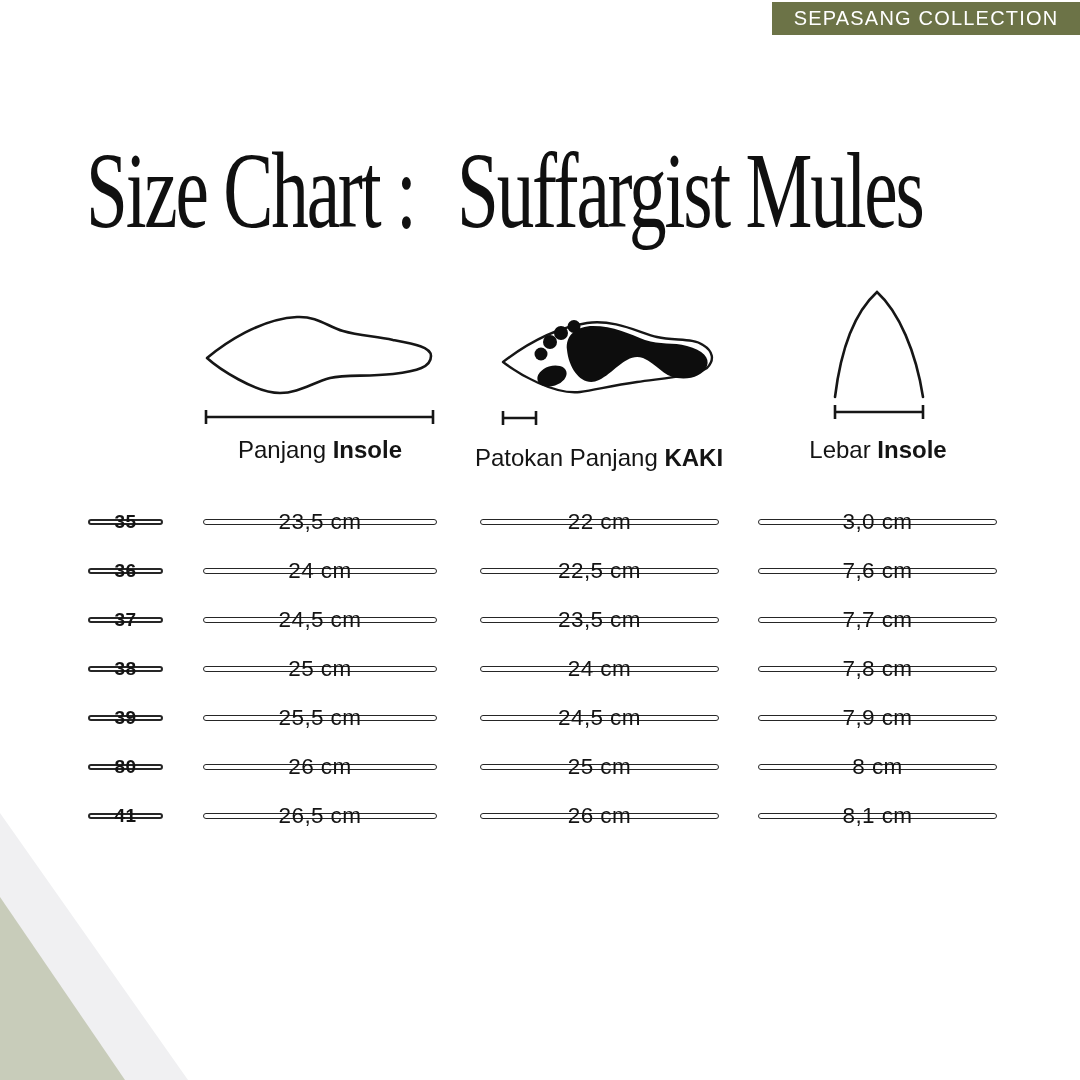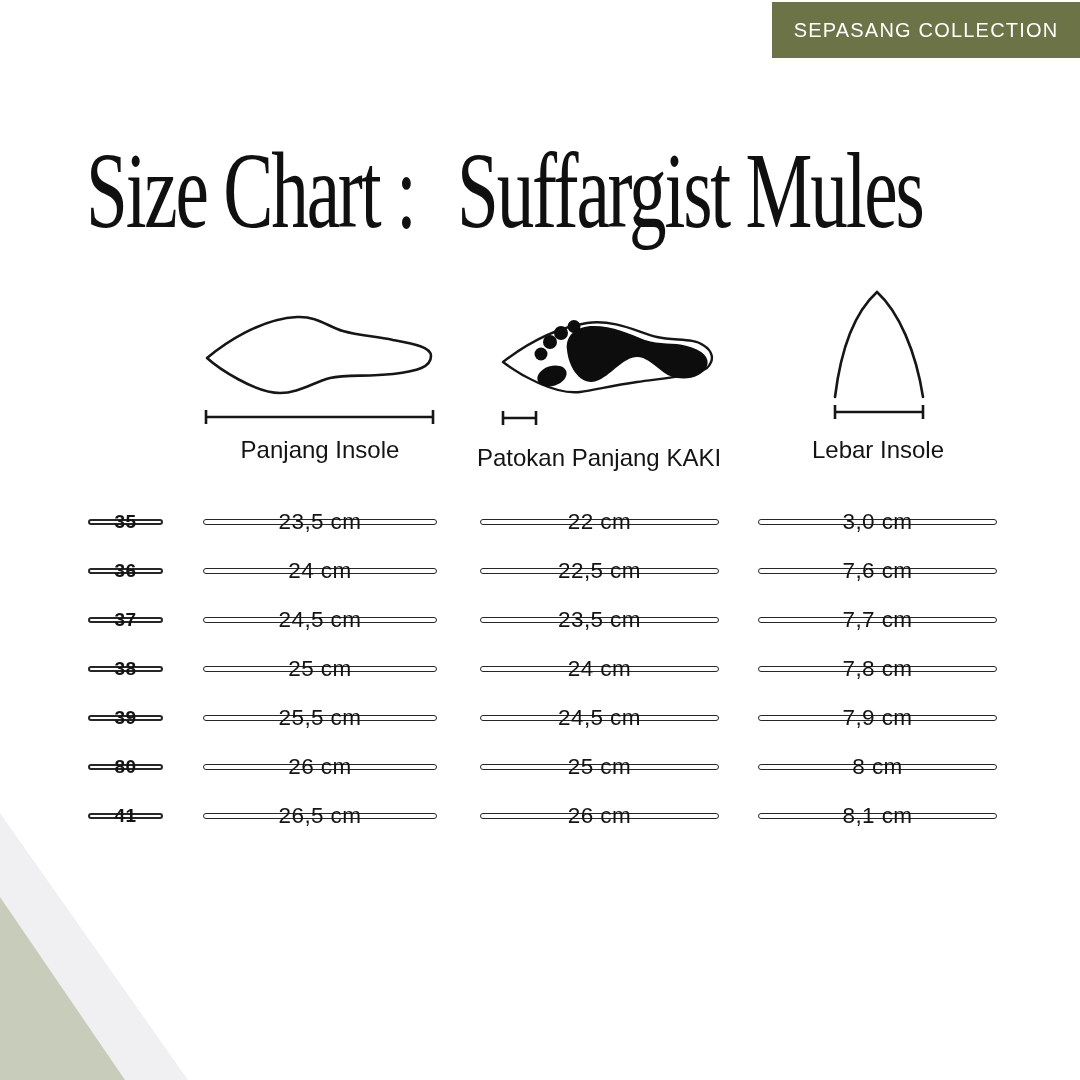--- a/index.html
+++ b/index.html
@@ -2,40 +2,40 @@
 <html><head>
 <meta charset="utf-8">
 <style>
   * { box-sizing: border-box; }
   html,body { margin:0; padding:0; }
   body {
     width:1080px; height:1080px; position:relative; overflow:hidden;
     background:#ffffff; font-family:"Liberation Sans", sans-serif; color:#141414;
   }
   .badge {
-    position:absolute; left:772px; top:2px; width:308px; height:56px;
+    position:absolute; left:772px; top:2px; width:308px; height:33px;
     display:flex; align-items:center; justify-content:center;
     font-size:20px; letter-spacing:1.2px; font-weight:400;
   }
   .title {
     position:absolute; left:86px; top:128px; margin:0;
     display:flex; gap:58px; white-space:nowrap;
     font-family:"Liberation Serif", serif; font-weight:400;
     font-size:103px; letter-spacing:-3px; color:#101010;
     transform:scale(0.73,1.05); transform-origin:left top;
   }
   .illus { position:absolute; }
   #illus-1 { left:200px; top:303px; }
   #illus-2 { left:495px; top:300px; }
   #illus-3 { left:818px; top:286px; }
   .col-header {
     position:absolute; transform:translateX(-50%);
     font-size:24px; white-space:nowrap; color:#141414;
   }
-  .col-header b { font-weight:400; }
+  .col-header b { font-weight:700; }
   #header-1 { left:320px; top:436px; }
   #header-2 { left:599px; top:444px; }
   #header-3 { left:878px; top:436px; }
   .size-table { position:absolute; left:88px; top:487px; }
   .trow { display:flex; height:38px; margin-bottom:11px; }
   .pill {
     border:1.5px solid #262626; border-radius:20px; background:#ffffff;
     display:flex; align-items:center; justify-content:center;
     letter-spacing:0.4px;
     margin-top:32px;

